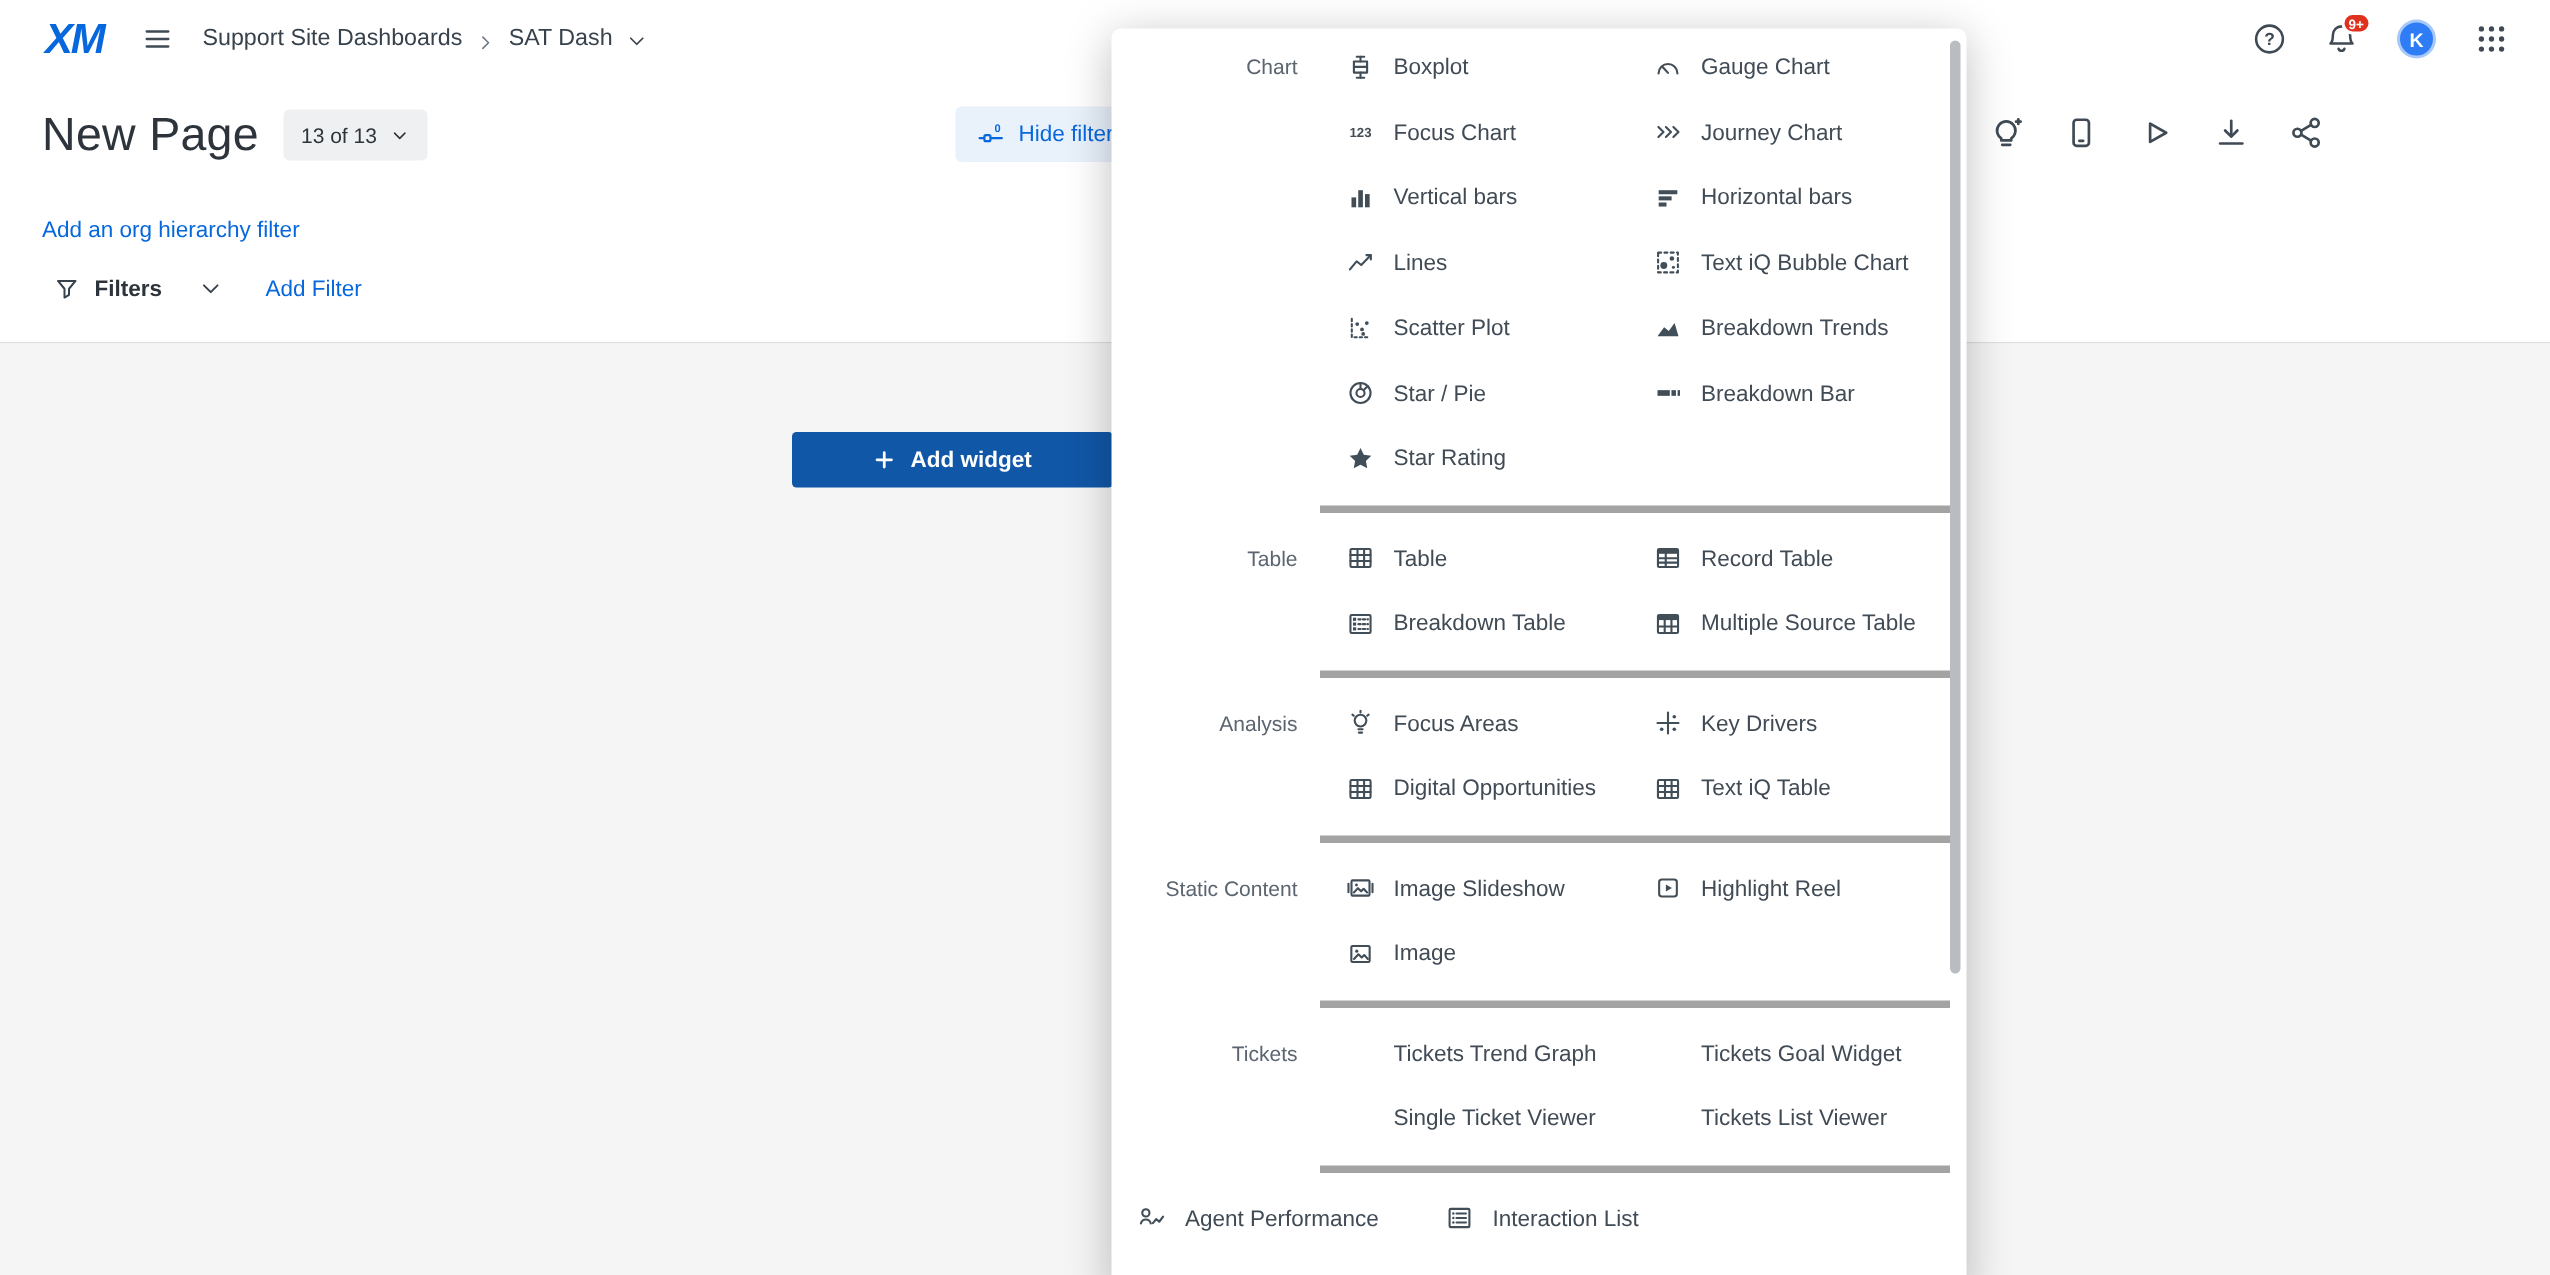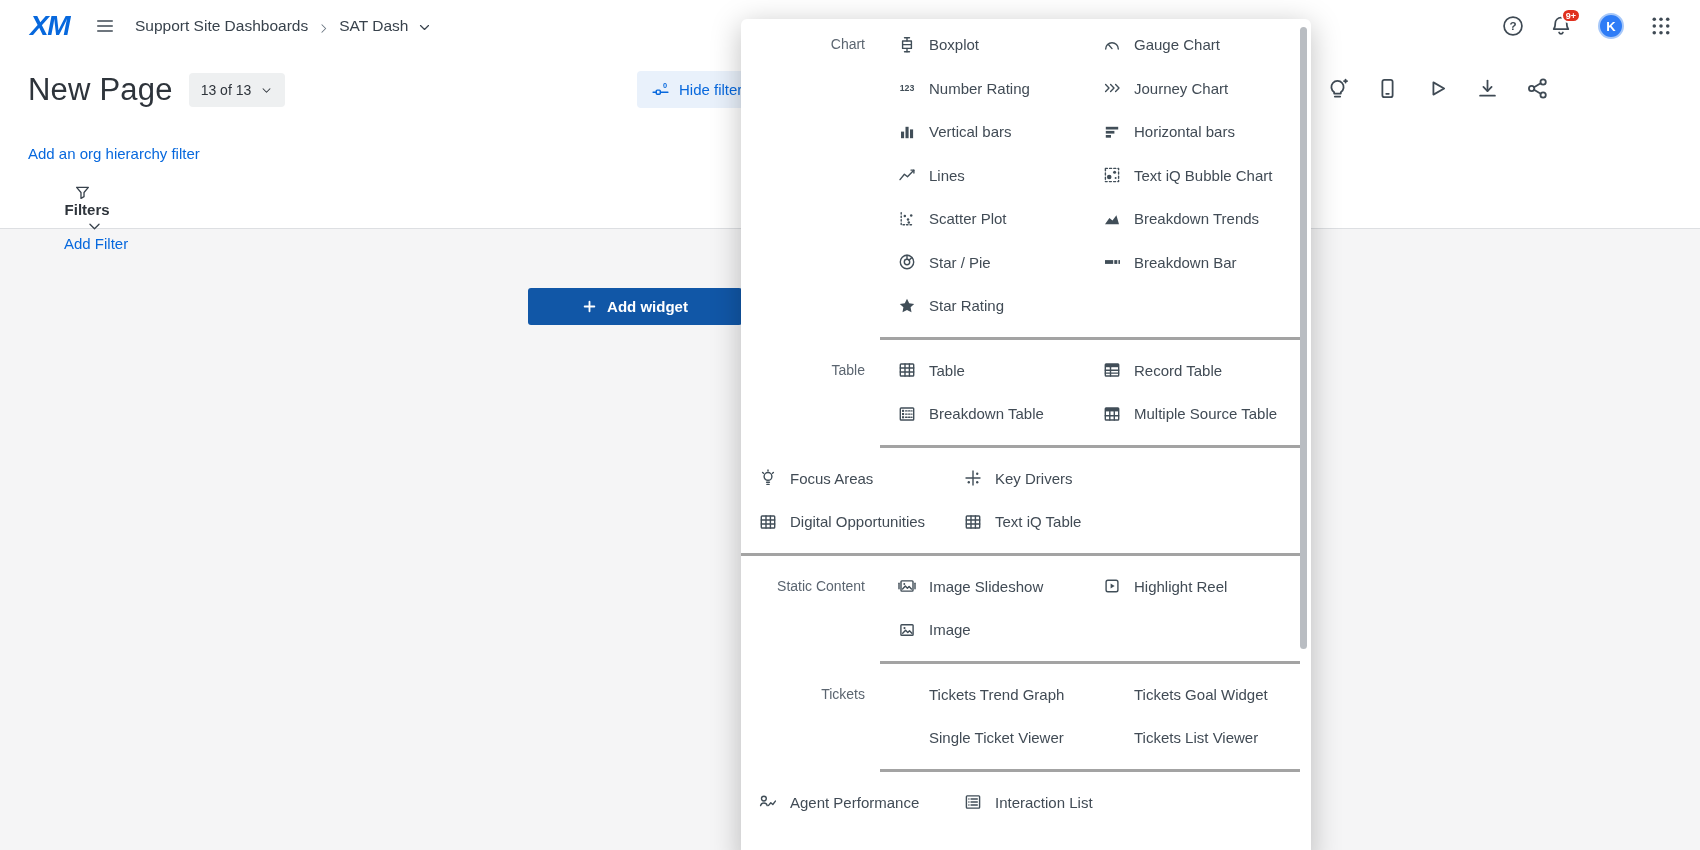--- a/index.html
+++ b/index.html
@@ -29,38 +29,38 @@
   .chip { margin-left:16px; display:flex; align-items:center; gap:9px; background:#eef0f1; border:none; border-radius:4px; height:34px; padding:0 12px; font-size:14px; color:#2e343b; cursor:pointer; }
   .chip svg { width:13px; height:13px; }
 
   .hide-filters { position:absolute; left:637px; top:71px; height:37px; width:134px; overflow:hidden; display:flex; align-items:center; gap:9px; background:#e9f1fb; color:#0768dd; border:none; border-radius:4px; padding:0 14px; font-size:15px; cursor:pointer; z-index:5; white-space:nowrap; }
   .hide-filters svg { width:19px; height:19px; flex:none; }
 
   .header-icons { position:absolute; left:1326px; top:77px; display:flex; gap:27px; z-index:1; color:#525f6b; }
   .header-icons .icon-btn svg { width:23px; height:23px; }
 
   .org-link { position:absolute; left:28px; top:145px; font-size:15px; color:#0768dd; cursor:pointer; z-index:1; }
-  .filters-row { position:absolute; left:36px; top:184px; display:flex; align-items:center; z-index:1;flex-direction:column; }
+  .filters-row { position:absolute; left:36px; top:184px; display:flex; align-items:center; z-index:1; }
   .filters-row .icon svg { width:17px; height:17px; color:#38424c; }
   .filters-label { font-weight:bold; font-size:15px; color:#2e343b; margin-left:10px; cursor:pointer; }
   .filters-chev { margin-left:24px; }
   .filters-chev svg { width:15px; height:15px; }
   .add-filter { margin-left:28px; color:#0768dd; font-size:15px; cursor:pointer; }
 
   .divider { position:absolute; top:228px; left:0; width:100%; height:1px; background:#dddfe2; }
   .canvas { position:absolute; top:229px; left:0; right:0; bottom:0; background:#f5f5f6; }
   .add-widget { position:absolute; left:528px; top:288px; width:214px; height:37px; background:#1157a7; color:#fff; border:none; border-radius:3px; display:flex; align-items:center; justify-content:center; gap:10px; font-size:15px; font-weight:bold; cursor:pointer; z-index:5; }
   .add-widget svg { width:15px; height:15px; }
 
   
   .widget-panel { position:absolute; left:741px; top:19px; width:570px; height:845px; background:#fff; border-radius:6px; box-shadow:0 6px 30px rgba(0,0,0,.25); z-index:50; overflow:hidden; }
   .panel-section { display:flex; }
   .panel-category { width:139px; flex:none; text-align:right; padding:22px 15px 0 0; font-size:14px; color:#5b6570; }
   .panel-section.first .panel-category { padding-top:17px; }
-  .panel-items { flex:1; display:grid; grid-template-columns:205px 1fr; padding:9px 0; border-bottom:3px solid #a3a3a3; margin-right:11px; align-content:start; }
+  .panel-items { flex:1; display:grid; grid-template-columns:205px 1fr; padding:9px 0; border-bottom:5px solid #a3a3a3; margin-right:11px; align-content:start; }
   .panel-section.first .panel-items { padding-top:4px; }
   .panel-section.last .panel-items { border-bottom:none; }
   .widget-item { height:43.5px; display:flex; align-items:center; gap:13px; padding-left:18px; cursor:pointer; }
   .w-icon { width:18px; height:18px; flex:none; color:#414e58; }
   .w-icon svg { width:18px; height:18px; display:block; }
   .w-label { font-size:15px; color:#414b55; white-space:nowrap; }
   .panel-scrollbar { position:absolute; right:4px; top:8px; width:7px; height:622px; background:#b9bdc2; border-radius:4px; cursor:pointer; }
 </style>
 </head>
 <body>
@@ -256,21 +256,21 @@
               </svg>
             </span>
             <span class="w-label">Gauge Chart</span>
           </div>
           <div class="widget-item">
             <span class="w-icon">
               <svg viewBox="0 0 18 18" stroke="currentColor" stroke-width="1.4" fill="none" stroke-linecap="round" stroke-linejoin="round">
                 <text x="9" y="12.3" text-anchor="middle" font-size="8.8" font-weight="bold" fill="currentColor" stroke="none">123</text>
               </svg>
             </span>
-            <span class="w-label">Number Rating</span>
+            <span class="w-label">Focus Chart</span>
           </div>
           <div class="widget-item">
             <span class="w-icon">
               <svg viewBox="0 0 18 18" stroke="currentColor" stroke-width="1.4" fill="none" stroke-linecap="round" stroke-linejoin="round">
                 <path d="M2.6 5.6L6 9l-3.4 3.4"></path>
                 <path d="M7.6 5.6L11 9l-3.4 3.4"></path>
                 <path d="M12.6 5.6L16 9l-3.4 3.4"></path>
               </svg>
             </span>
             <span class="w-label">Journey Chart</span>
@@ -427,20 +427,21 @@
                 <line x1="6.8" y1="6.4" x2="6.8" y2="15"></line>
                 <line x1="11.3" y1="6.4" x2="11.3" y2="15"></line>
                 <line x1="2.3" y1="10.7" x2="15.7" y2="10.7"></line>
               </svg>
             </span>
             <span class="w-label">Multiple Source Table</span>
           </div>
         </div>
       </div>
       <div class="panel-section">
+        <div class="panel-category">Analysis</div>
         <div class="panel-items">
           <div class="widget-item">
             <span class="w-icon">
               <svg viewBox="0 0 18 18" stroke="currentColor" stroke-width="1.4" fill="none" stroke-linecap="round" stroke-linejoin="round">
                 <circle cx="9" cy="7.4" r="3.9"></circle>
                 <line x1="7.6" y1="13.2" x2="10.4" y2="13.2"></line>
                 <line x1="7.9" y1="15.4" x2="10.1" y2="15.4"></line>
                 <line x1="9" y1="0.9" x2="9" y2="2"></line>
                 <line x1="3.6" y1="3.4" x2="4.5" y2="4.2"></line>
                 <line x1="14.4" y1="3.4" x2="13.5" y2="4.2"></line>

